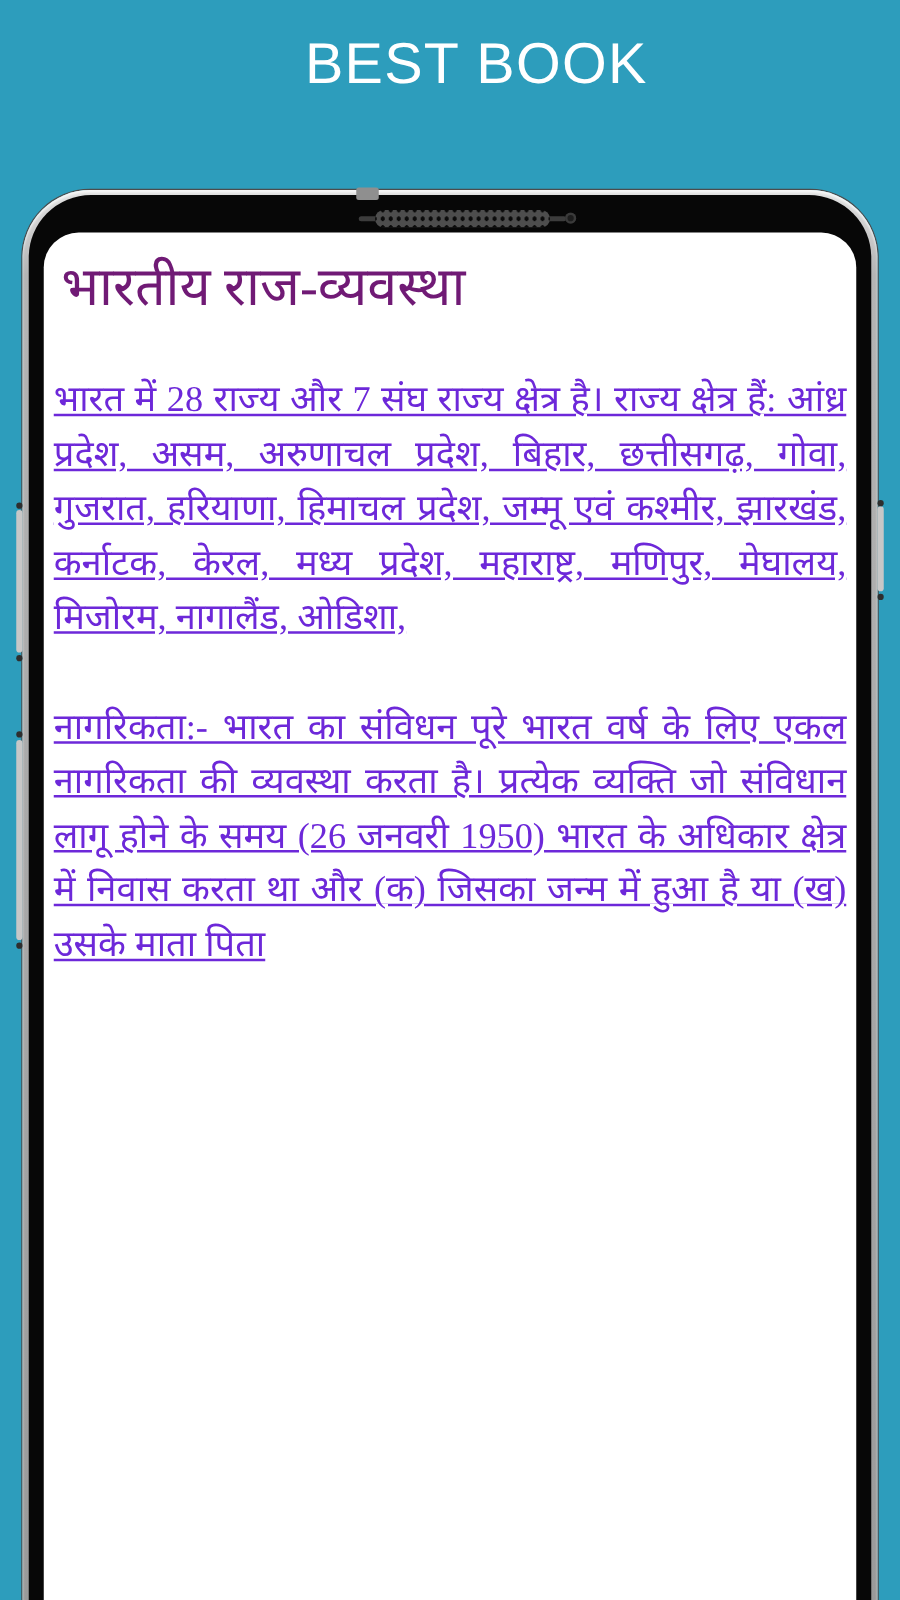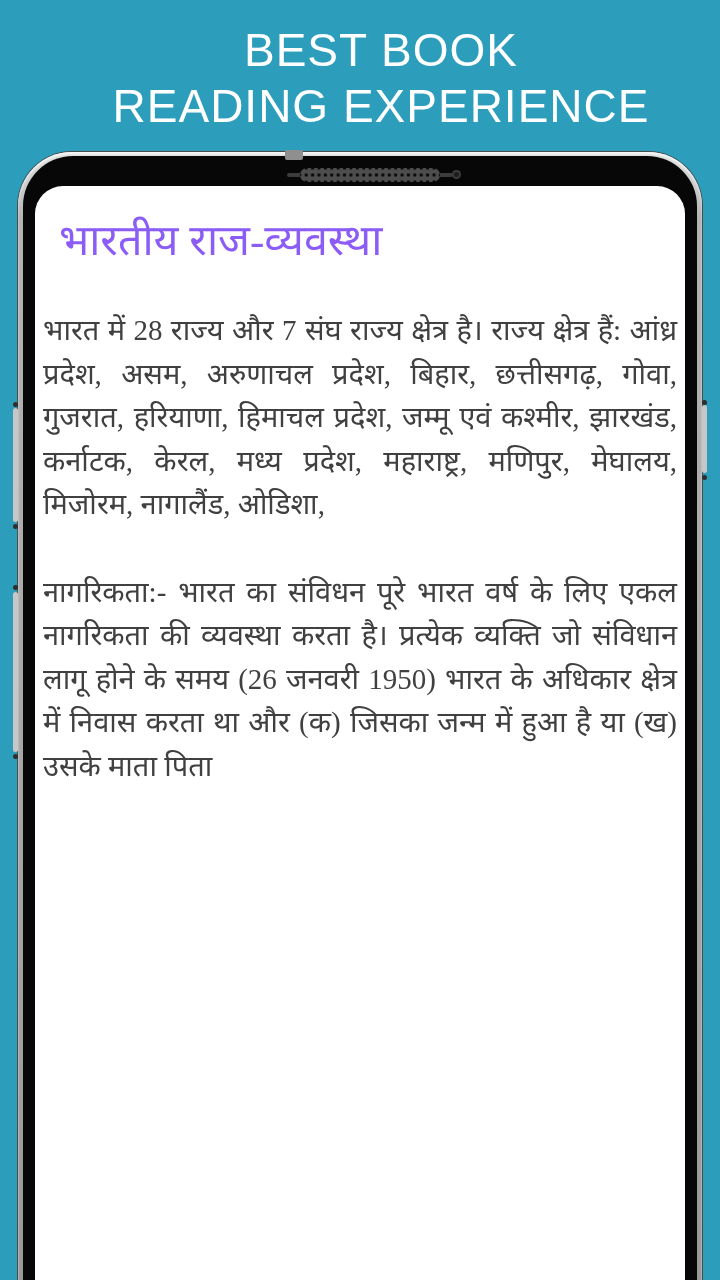--- a/index.html
+++ b/index.html
@@ -115,40 +115,40 @@
     bottom: 0;
     background: #ffffff;
     border-radius: 28px 28px 0 0;
     box-sizing: border-box;
     padding: 14px 8px 0 8px;
     overflow: hidden;
     font-family: "Liberation Serif", "DejaVu Serif", serif;
     color: #1a1a1a;
   }
   .article-title {
-    margin: 16px;
+    margin: 6px;
     font-size: 43px;
     line-height: 1.15;
     font-weight: 400;
-    color: #8b5cf6;
+    color: #701a75;
   }
   .para {
     margin: 44px 0 0 0;
     font-size: 29px;
     line-height: 1.5;
     text-align: justify;
-    color: #404040;
+    color: #6d28d9;
+    text-decoration: underline;
   }
 </style>
 </head>
 <body>
 
 <div class="banner">
   <div class="banner-line">BEST BOOK</div>
-  <div class="banner-line">READING EXPERIENCE</div>
 </div>
 
 <div class="phone">
 
   <div class="side-btn left" style="top:256px; height:114px;"></div>
   <div class="side-btn left" style="top:440px; height:160px;"></div>
   <div class="side-btn right" style="top:253px; height:68px;"></div>
   <div class="side-dot left" style="top:250px;"></div>
   <div class="side-dot left" style="top:372px;"></div>
   <div class="side-dot left" style="top:433px;"></div>

